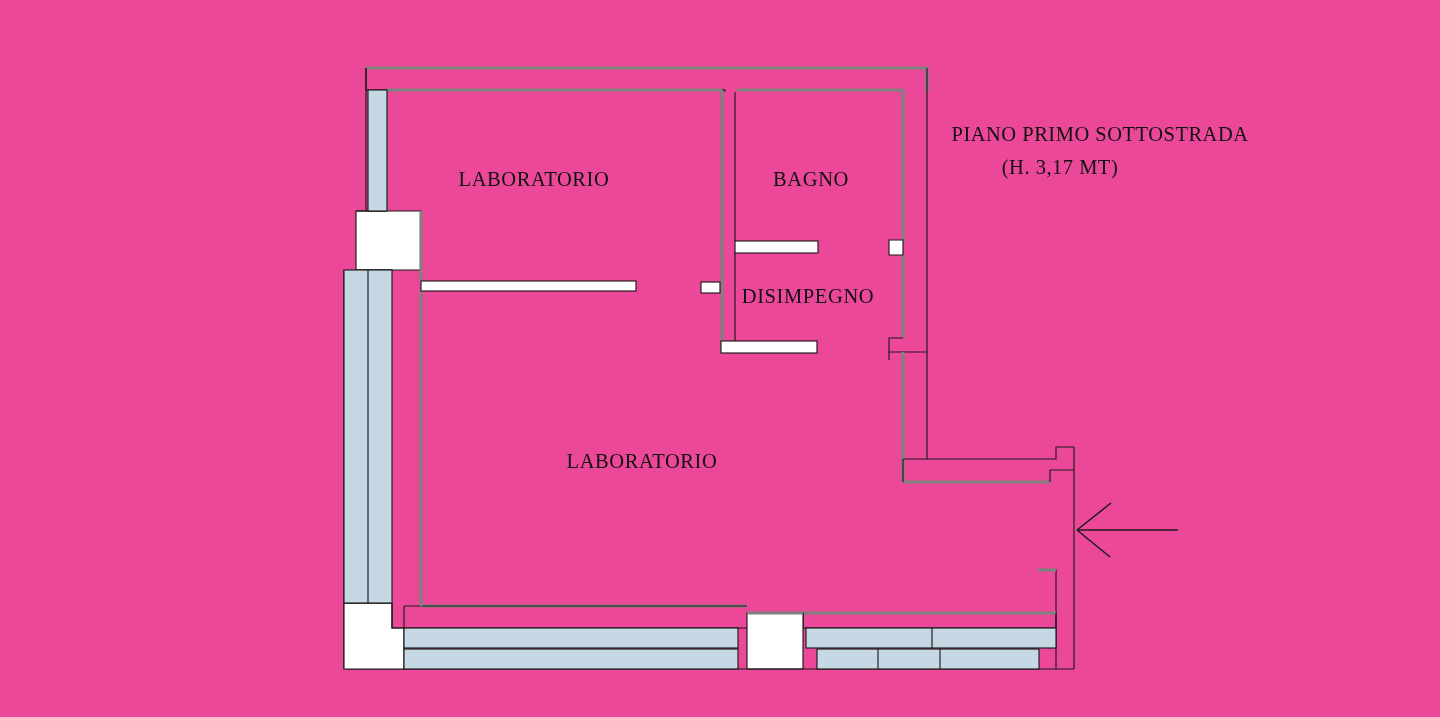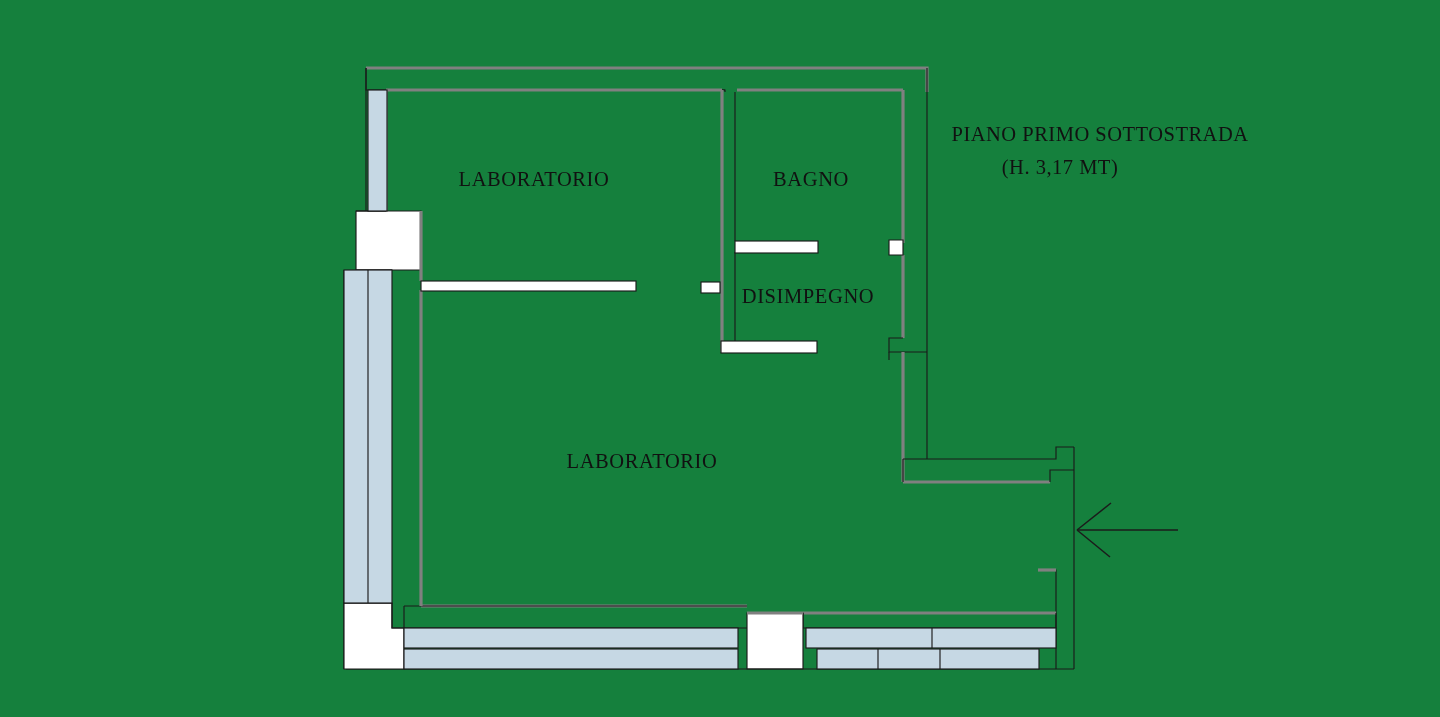--- a/index.html
+++ b/index.html
@@ -10,21 +10,21 @@
   body {
     width: 1440px;
     height: 717px;
     font-family: "Liberation Serif", "DejaVu Serif", serif;
     overflow: hidden;
   }
   #plan-root {
     position: relative;
     width: 1440px;
     height: 717px;
-    background: #15803d;
+    background: #ec4899;
   }
   svg#floorplan {
     position: absolute;
     top: 0; left: 0;
     width: 1440px;
     height: 717px;
     display: block;
   }
   .wall-line {
     fill: none;

